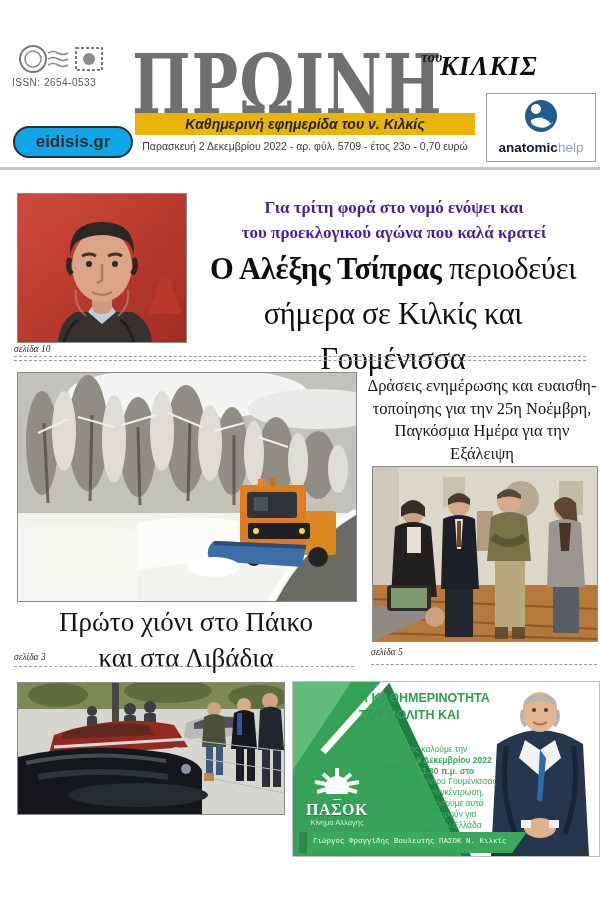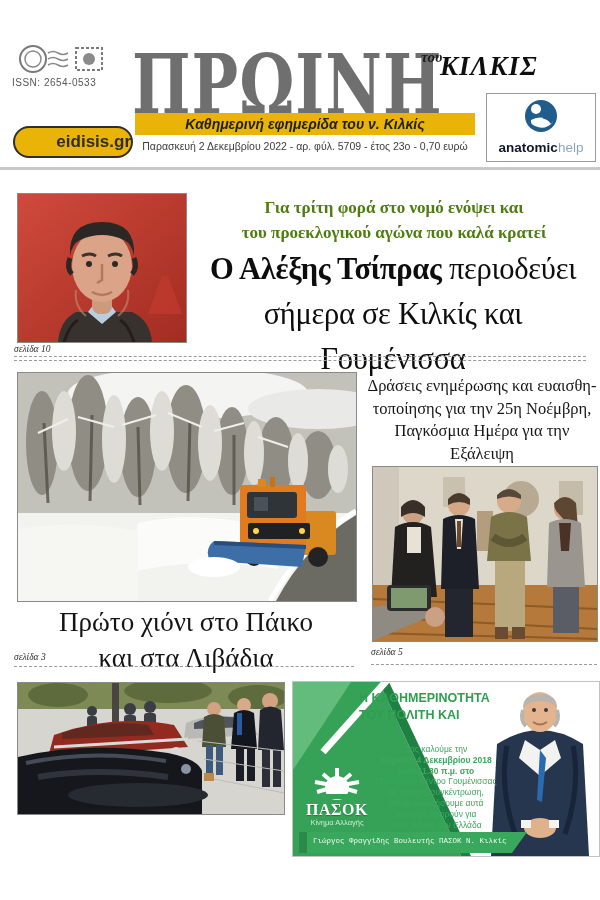--- a/index.html
+++ b/index.html
@@ -3,38 +3,38 @@
 <meta charset="utf-8">
 <style>
   html,body{margin:0;padding:0;background:#ffffff;}
   .page{position:relative;width:600px;height:900px;background:#ffffff;overflow:hidden;
         font-family:"Liberation Serif",serif;color:#1a1a1a;}
   .abs{position:absolute;}
   
   .issn{font-family:"Liberation Sans",sans-serif;font-size:10px;color:#565656;letter-spacing:.5px;}
   .eidisis{width:116px;height:28px;border:2px solid #2e2e2e;border-radius:16px;
            font-family:"Liberation Sans",sans-serif;font-weight:bold;font-size:17px;color:#2e2e2e;
-           text-align:right;line-height:27px;background:#eab308;}
+           text-align:center;line-height:27px;background:#0ea5e9;}
   .masthead-main{display:inline-block;font-family:"DejaVu Serif","Liberation Serif",serif;
            font-weight:bold;font-size:62px;line-height:62px;color:#6f6f6f;
            transform:scaleY(1.32);transform-origin:top left;letter-spacing:1px;}
   .masthead-tou{font-style:italic;font-weight:bold;font-size:15px;color:#1d1d1d;}
   .masthead-kilkis{font-style:italic;font-weight:bold;font-size:27px;color:#0e0e0e;letter-spacing:1px;}
   .tagline{width:340px;height:22px;background:#eab308;text-align:center;line-height:22px;
            font-family:"Liberation Sans",sans-serif;font-style:italic;font-weight:bold;
            font-size:14px;color:#1f1f1f;}
   .dateline{width:340px;text-align:center;font-family:"Liberation Sans",sans-serif;
            font-size:10.5px;color:#3c3c3c;}
   .anabox{width:108px;height:67px;border:1px solid #9a9a9a;background:#fff;text-align:center;}
   .anatext{font-family:"Liberation Sans",sans-serif;font-size:13.5px;margin-top:2px;}
   .anatext .b{font-weight:bold;color:#0f172a;}
   .anatext .l{color:#8aa6bd;}
   .hdr-divider{width:600px;border-top:3px solid #c9c9c9;}
   
-  .kicker{width:398px;text-align:center;font-size:17px;font-weight:600;color:#4d7c0f;line-height:25px;}
+  .kicker{width:398px;text-align:center;font-size:17px;font-weight:600;color:#4c1d95;line-height:25px;}
   .headline-xl{width:410px;text-align:center;font-size:30.5px;line-height:45px;color:#0d0d0d;letter-spacing:-.3px;}
   .headline-xl b{font-weight:bold;}
   .pageref{font-style:italic;font-size:9.5px;color:#2b2b2b;}
   .div-ddash{border-top:1px dashed #9a9a9a;border-bottom:1px dashed #9a9a9a;height:3px;}
   .div-dash{border-top:1px dashed #9a9a9a;height:0;}
   .headline-lg{width:338px;text-align:center;font-size:27px;line-height:36px;color:#141414;}
   .headline-sm{width:232px;text-align:center;font-size:16.5px;font-weight:500;line-height:22.5px;color:#161616;}
   .caption-md{width:280px;text-align:center;font-size:14.5px;color:#1c1c1c;}
   .photo-frame{border:1px solid #8a8a8a;background:#eee;}
   .photo-frame svg{display:block;}
@@ -343,21 +343,21 @@
 
       <polygon points="6,150 234,150 219,171 6,171" fill="#3aa85c"></polygon>
       <polygon points="6,150 14,150 14,171 6,171" fill="#2b8a4a"></polygon>
     </svg>
     <div class="abs ad-title" style="left:66px;top:8px;">
       <div>Η ΚΑΘΗΜΕΡΙΝΟΤΗΤΑ</div>
       <div>ΤΟΥ ΠΟΛΙΤΗ ΚΑΙ</div>
     </div>
     <div class="abs ad-body" style="left:68px;top:62px;">
       <div>Σας καλούμε την</div>
-      <div class="bold">Κυριακή 4 Δεκεμβρίου 2018</div>
+      <div class="bold">Κυριακή 9 Δεκεμβρίου 2022</div>
       <div class="bold">ώρα 11.30 π.μ. στο</div>
       <div>Πολιτιστικό Κέντρο Γουμένισσας</div>
       <div>σε ανοιχτή συγκέντρωση,</div>
       <div>για να συζητήσουμε αυτά</div>
       <div>που μας αφορούν για</div>
       <div>το Ν. Κιλκίς, την Ελλάδα</div>
       <div>και την Τσίπρας.</div>
     </div>
     <div class="abs ad-pasok" style="left:7px;top:119px;">ΠΑΣΟΚ</div>
     <div class="abs ad-kinima" style="left:7px;top:136px;">Κίνημα Αλλαγής</div>

